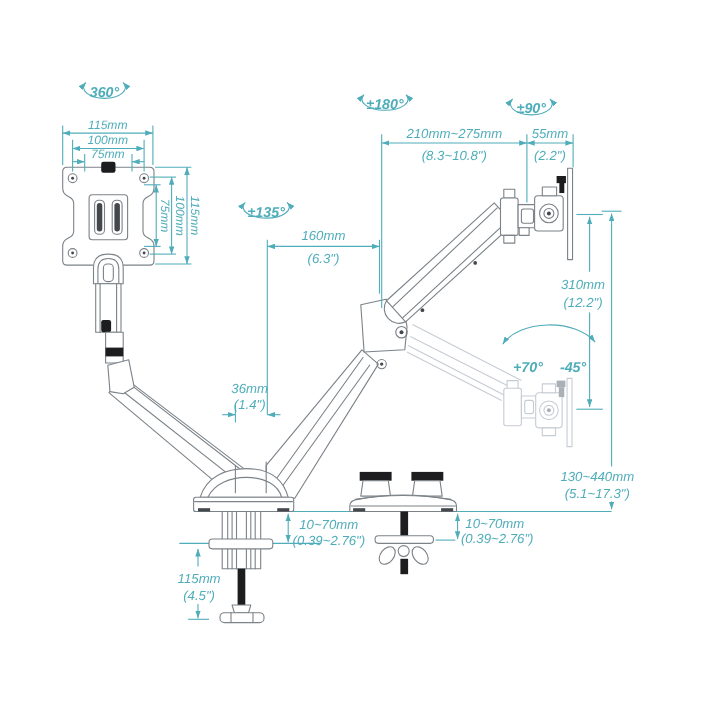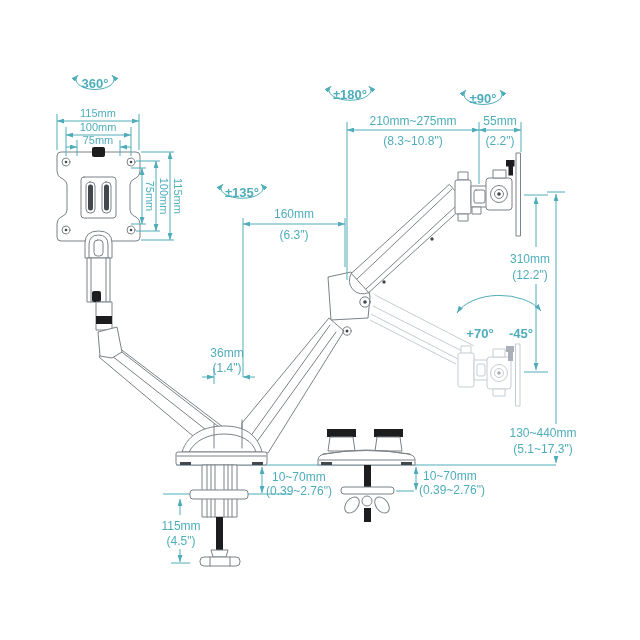--- a/index.html
+++ b/index.html
@@ -1,16 +1,16 @@
 <!DOCTYPE html>
 <html style="--accent: #4fadba; --line: #7b8288; --ghost: #c6ccd3; --black: #1d1d1f;"><head>
 <meta charset="utf-8">
 <style>
   html,body{margin:0;padding:0;background:#fff;}
-  #stage{width:507px;height:640px;position:relative;background:#fff;}
+  #stage{width:507px;height:640px;position:relative;background:#fff;font-style:italic;}
   svg text{font-family:"Liberation Sans",sans-serif;fill:var(--accent);}
   .dim{font-size:12px;}
   .dimsm{font-size:11px;}
   .rot{font-size:13px;font-weight:bold;}
   .art{stroke:var(--line);fill:none;stroke-width:1;stroke-linejoin:round;stroke-linecap:round;}
   .artf{fill:#ffffff;stroke:var(--line);stroke-width:1;stroke-linejoin:round;}
   .blk{fill:var(--black);stroke:none;}
   .dk{fill:#44484c;stroke:none;}
   .ghost{stroke:var(--ghost);fill:none;stroke-width:1;stroke-linejoin:round;}
   .ghostf{fill:#ffffff;stroke:var(--ghost);stroke-width:1;stroke-linejoin:round;}

